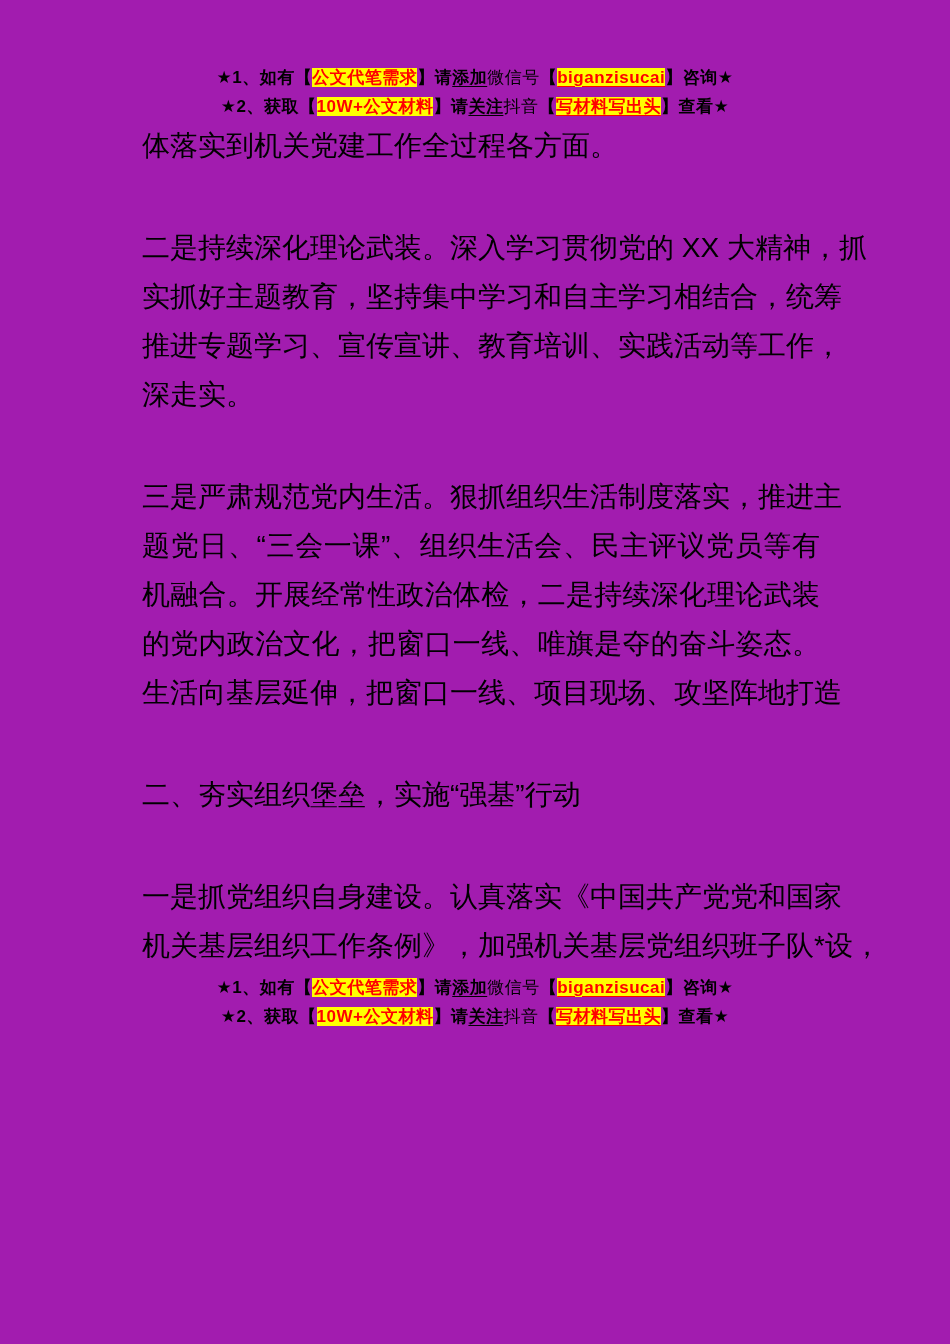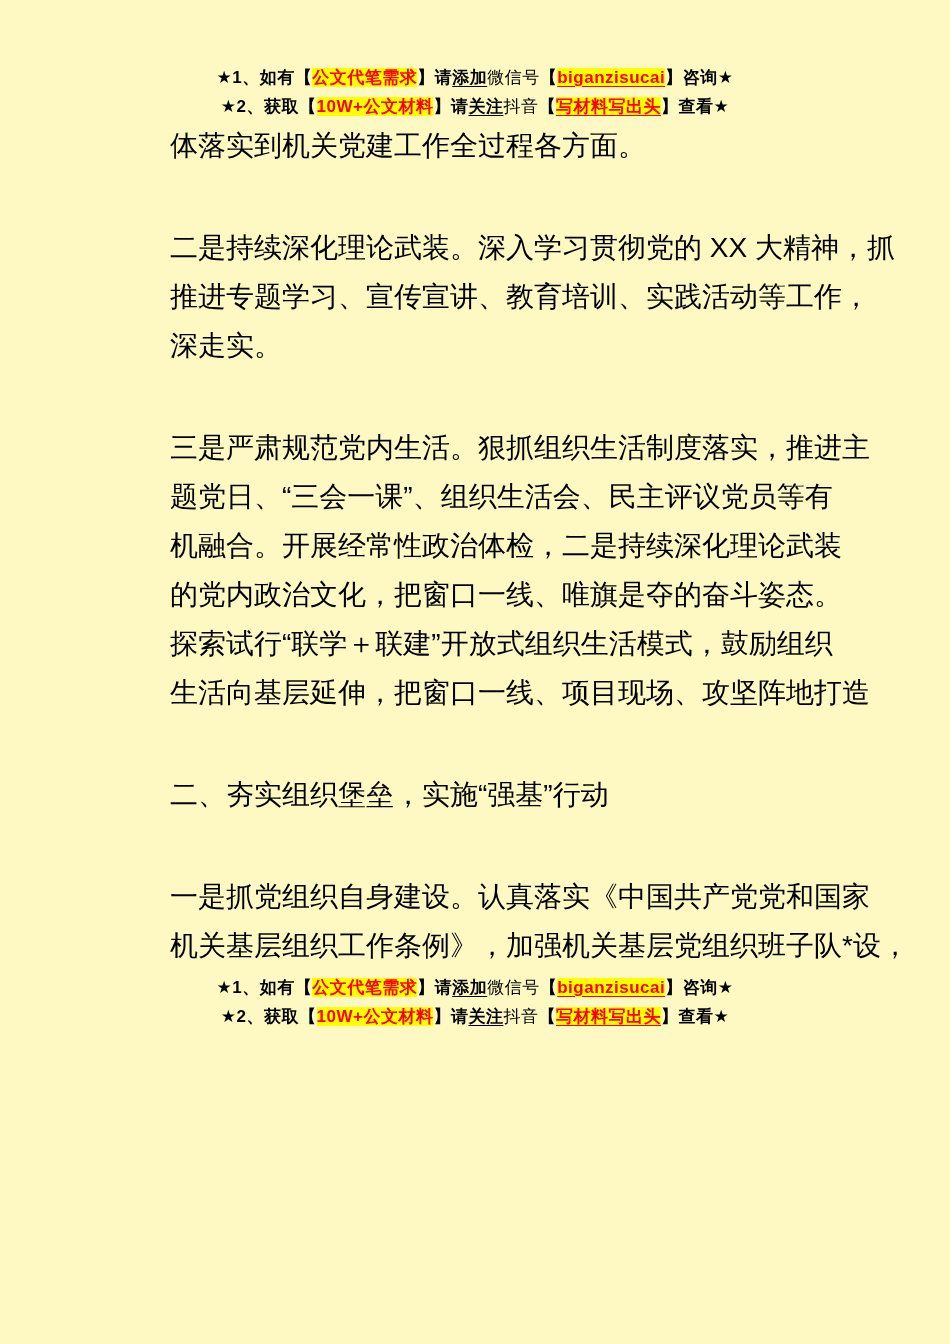--- a/index.html
+++ b/index.html
@@ -9,21 +9,21 @@
     height: 1344px;
     margin: 0 auto;
     font-family: "Liberation Sans", "DejaVu Sans", sans-serif;
     color: #000000;
     overflow: hidden;
     position: relative;
   }
   .page {
     width: 950px;
     height: 1344px;
-    background: #fef9c3;
+    background: #a21caf;
   }
   
   .banner {
     text-align: center;
     font-size: 17px;
     font-weight: bold;
     line-height: 29px;
     color: #000000;
     letter-spacing: 0.5px;
     white-space: nowrap;
@@ -49,21 +49,21 @@
     text-underline-offset: 3px;
   }
   
   .doc-body {
     width: 678px;
     margin-left: 142px;
     font-size: 28px;
     line-height: 49px;
     color: #000000;
   }
-  .para { margin-bottom: 53px; margin-left: 28px; }
+  .para { margin-bottom: 53px; }
   .para:last-child { margin-bottom: 0; }
   .line {
     text-align: justify;
     text-align-last: justify;
     text-justify: inter-ideograph;
     white-space: nowrap;
   }
   .para .line:last-child {
     text-align-last: left;
   }
@@ -84,29 +84,29 @@
       <span class="seg">★2、获取【</span><span class="seg hl">10W+公文材料</span><span class="seg">】请</span><span class="seg u-black">关注</span><span class="seg seg-light">抖音</span><span class="seg">【</span><span class="seg hl-u">写材料写出头</span><span class="seg">】查看★</span>
     </div>
   </div>
 
   <div class="doc-body">
       <div class="para body">
         <div class="line">体落实到机关党建工作全过程各方面。</div>
       </div>
       <div class="para body">
         <div class="line">二是持续深化理论武装。深入学习贯彻党的 XX 大精神，抓</div>
+        <div class="line">实抓好主题教育，坚持集中学习和自主学习相结合，统筹</div>
         <div class="line">推进专题学习、宣传宣讲、教育培训、实践活动等工作，</div>
         <div class="line">深走实。</div>
       </div>
       <div class="para body">
         <div class="line">三是严肃规范党内生活。狠抓组织生活制度落实，推进主</div>
         <div class="line">题党日、“三会一课”、组织生活会、民主评议党员等有</div>
         <div class="line">机融合。开展经常性政治体检，二是持续深化理论武装</div>
         <div class="line">的党内政治文化，把窗口一线、唯旗是夺的奋斗姿态。</div>
-        <div class="line">探索试行“联学＋联建”开放式组织生活模式，鼓励组织</div>
         <div class="line">生活向基层延伸，把窗口一线、项目现场、攻坚阵地打造</div>
       </div>
       <div class="para heading">
         <div class="line">二、夯实组织堡垒，实施“强基”行动</div>
       </div>
       <div class="para body">
         <div class="line">一是抓党组织自身建设。认真落实《中国共产党党和国家</div>
         <div class="line">机关基层组织工作条例》，加强机关基层党组织班子队*设，</div>
       </div>
     </div>

